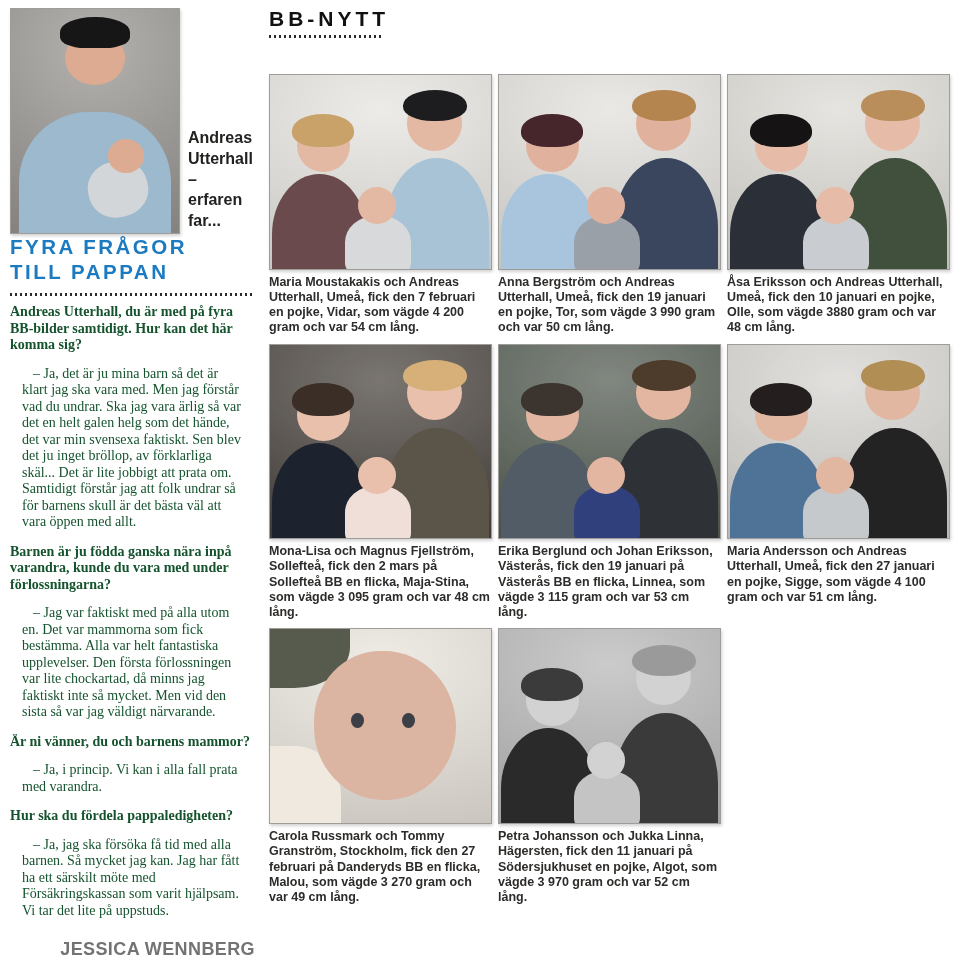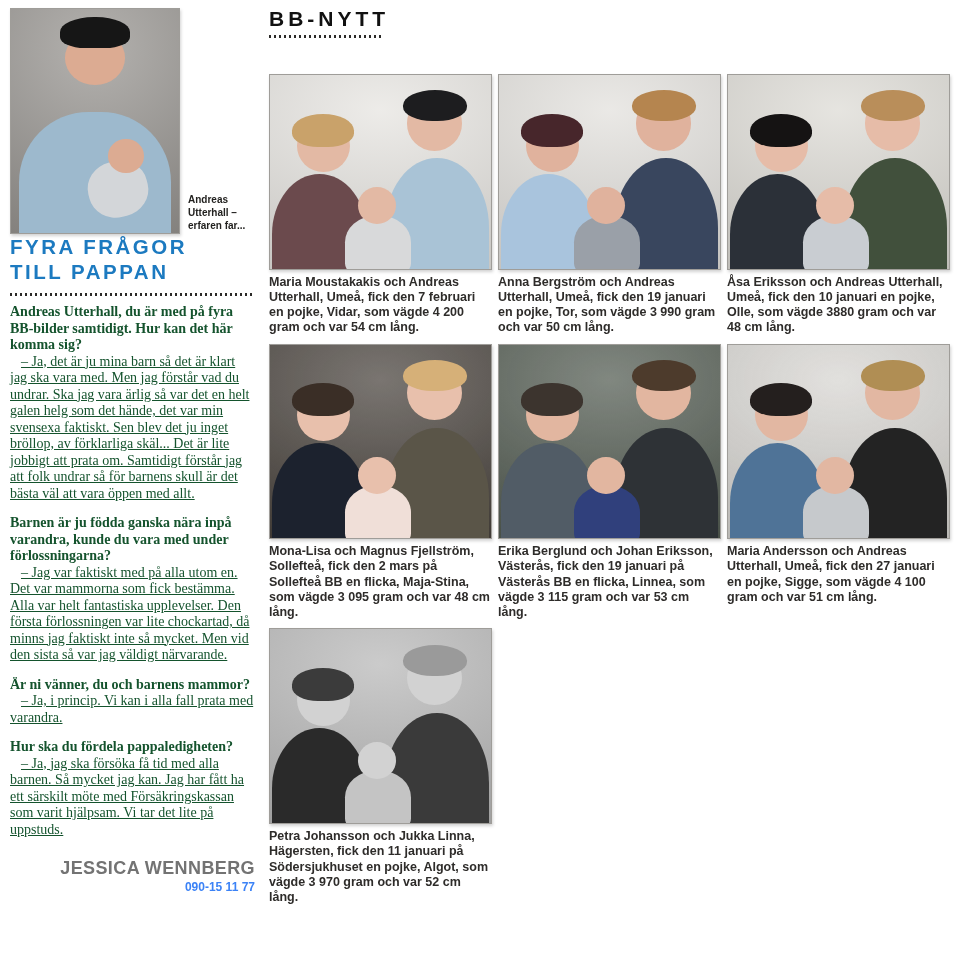--- a/index.html
+++ b/index.html
@@ -3,28 +3,28 @@
 <meta charset="utf-8">
 <style>
   html,body{margin:0;padding:0;background:#ffffff;}
   body{width:960px;height:956px;overflow:hidden;font-family:"Liberation Sans",sans-serif;color:#1d1c1a;}
   .page{display:flex;gap:14px;padding:8px 10px;box-sizing:border-box;width:960px;height:956px;}
 
   
   .leftcol{width:245px;flex:0 0 245px;}
   .portrait-row{display:flex;align-items:flex-end;gap:8px;}
   .portrait-frame{width:170px;height:226px;flex:0 0 170px;}
-  .portrait-cap{font-weight:bold;font-size:10px;line-height:1.3;color:#232220;padding-bottom:2px;}
+  .portrait-cap{font-weight:bold;font-size:16px;line-height:1.3;color:#232220;padding-bottom:2px;}
   .headline{color:var(--accent,#1c7ac0);font-weight:bold;font-size:20.5px;line-height:1.22;letter-spacing:2.5px;}
   .dotted{height:3px;background-image:repeating-linear-gradient(90deg,#2b2a28 0 2px,transparent 2px 5px);}
   .rule-left{margin:9px 0 4px 0;}
   .qa{font-family:"Liberation Serif",serif;font-size:14px;line-height:16.5px;color:#14532d;}
   .qa .q{font-weight:bold;margin:13px 0 0 0;}
   .qa .q:first-child{margin-top:8px;}
-  .qa .a{margin:0;text-indent:11px;text-decoration:underline;}
+  .qa .a{margin:12px;text-indent:11px;}
   .byline{margin-top:20px;text-align:right;}
   .byline .name{font-weight:bold;font-size:18px;letter-spacing:.4px;color:#737373;}
   .byline .phone{font-weight:bold;font-size:12px;color:#3b82f6;margin-top:1px;}
 
   
   .rightcol{flex:1;min-width:0;}
   .section-title{font-weight:bold;font-size:21px;letter-spacing:4px;color:#111;line-height:1;}
   .rule-title{width:112px;margin:6px 0 10px 0;}
   .grid{display:grid;grid-template-columns:repeat(3,1fr);column-gap:6px;row-gap:8px;margin-top:36px;}
   .cell{margin:0;}
@@ -177,20 +177,26 @@
             <div class="sh hair-l"></div>
             <div class="sh body-r"></div>
             <div class="sh head-r"></div>
             <div class="sh hair-r"></div>
             <div class="sh baby-b"></div>
             <div class="sh baby-h"></div>
           </div>
         <figcaption class="cap">Maria Andersson och Andreas Utterhall, Umeå, fick den 27 januari en pojke, Sigge, som vägde 4 100 gram och var 51 cm lång.</figcaption>
       </figure>
       <figure class="cell">
+        <div class="photo closeup" style="--p-bg: #e9e4dc; --p-skin: #dcb4a2; --p-accent: #efe9df; --p-accent2: #565b4d;">
+            <div class="sh face"></div>
+          </div>
+        <figcaption class="cap">Carola Russmark och Tommy Granström, Stockholm, fick den 27 februari på Danderyds BB en flicka, Malou, som vägde 3 270 gram och var 49 cm lång.</figcaption>
+      </figure>
+      <figure class="cell">
         <div class="photo family" style="--p-bg: #b7b7b7; --p-skin: #d2d2d2; --p-left: #2a2a2a; --p-hairL: #3b3b3b; --p-right: #3a3a3a; --p-hairR: #9a9a9a; --p-baby: #c4c4c4;">
             <div class="sh body-l"></div>
             <div class="sh head-l"></div>
             <div class="sh hair-l"></div>
             <div class="sh body-r"></div>
             <div class="sh head-r"></div>
             <div class="sh hair-r"></div>
             <div class="sh baby-b"></div>
             <div class="sh baby-h"></div>
           </div>

